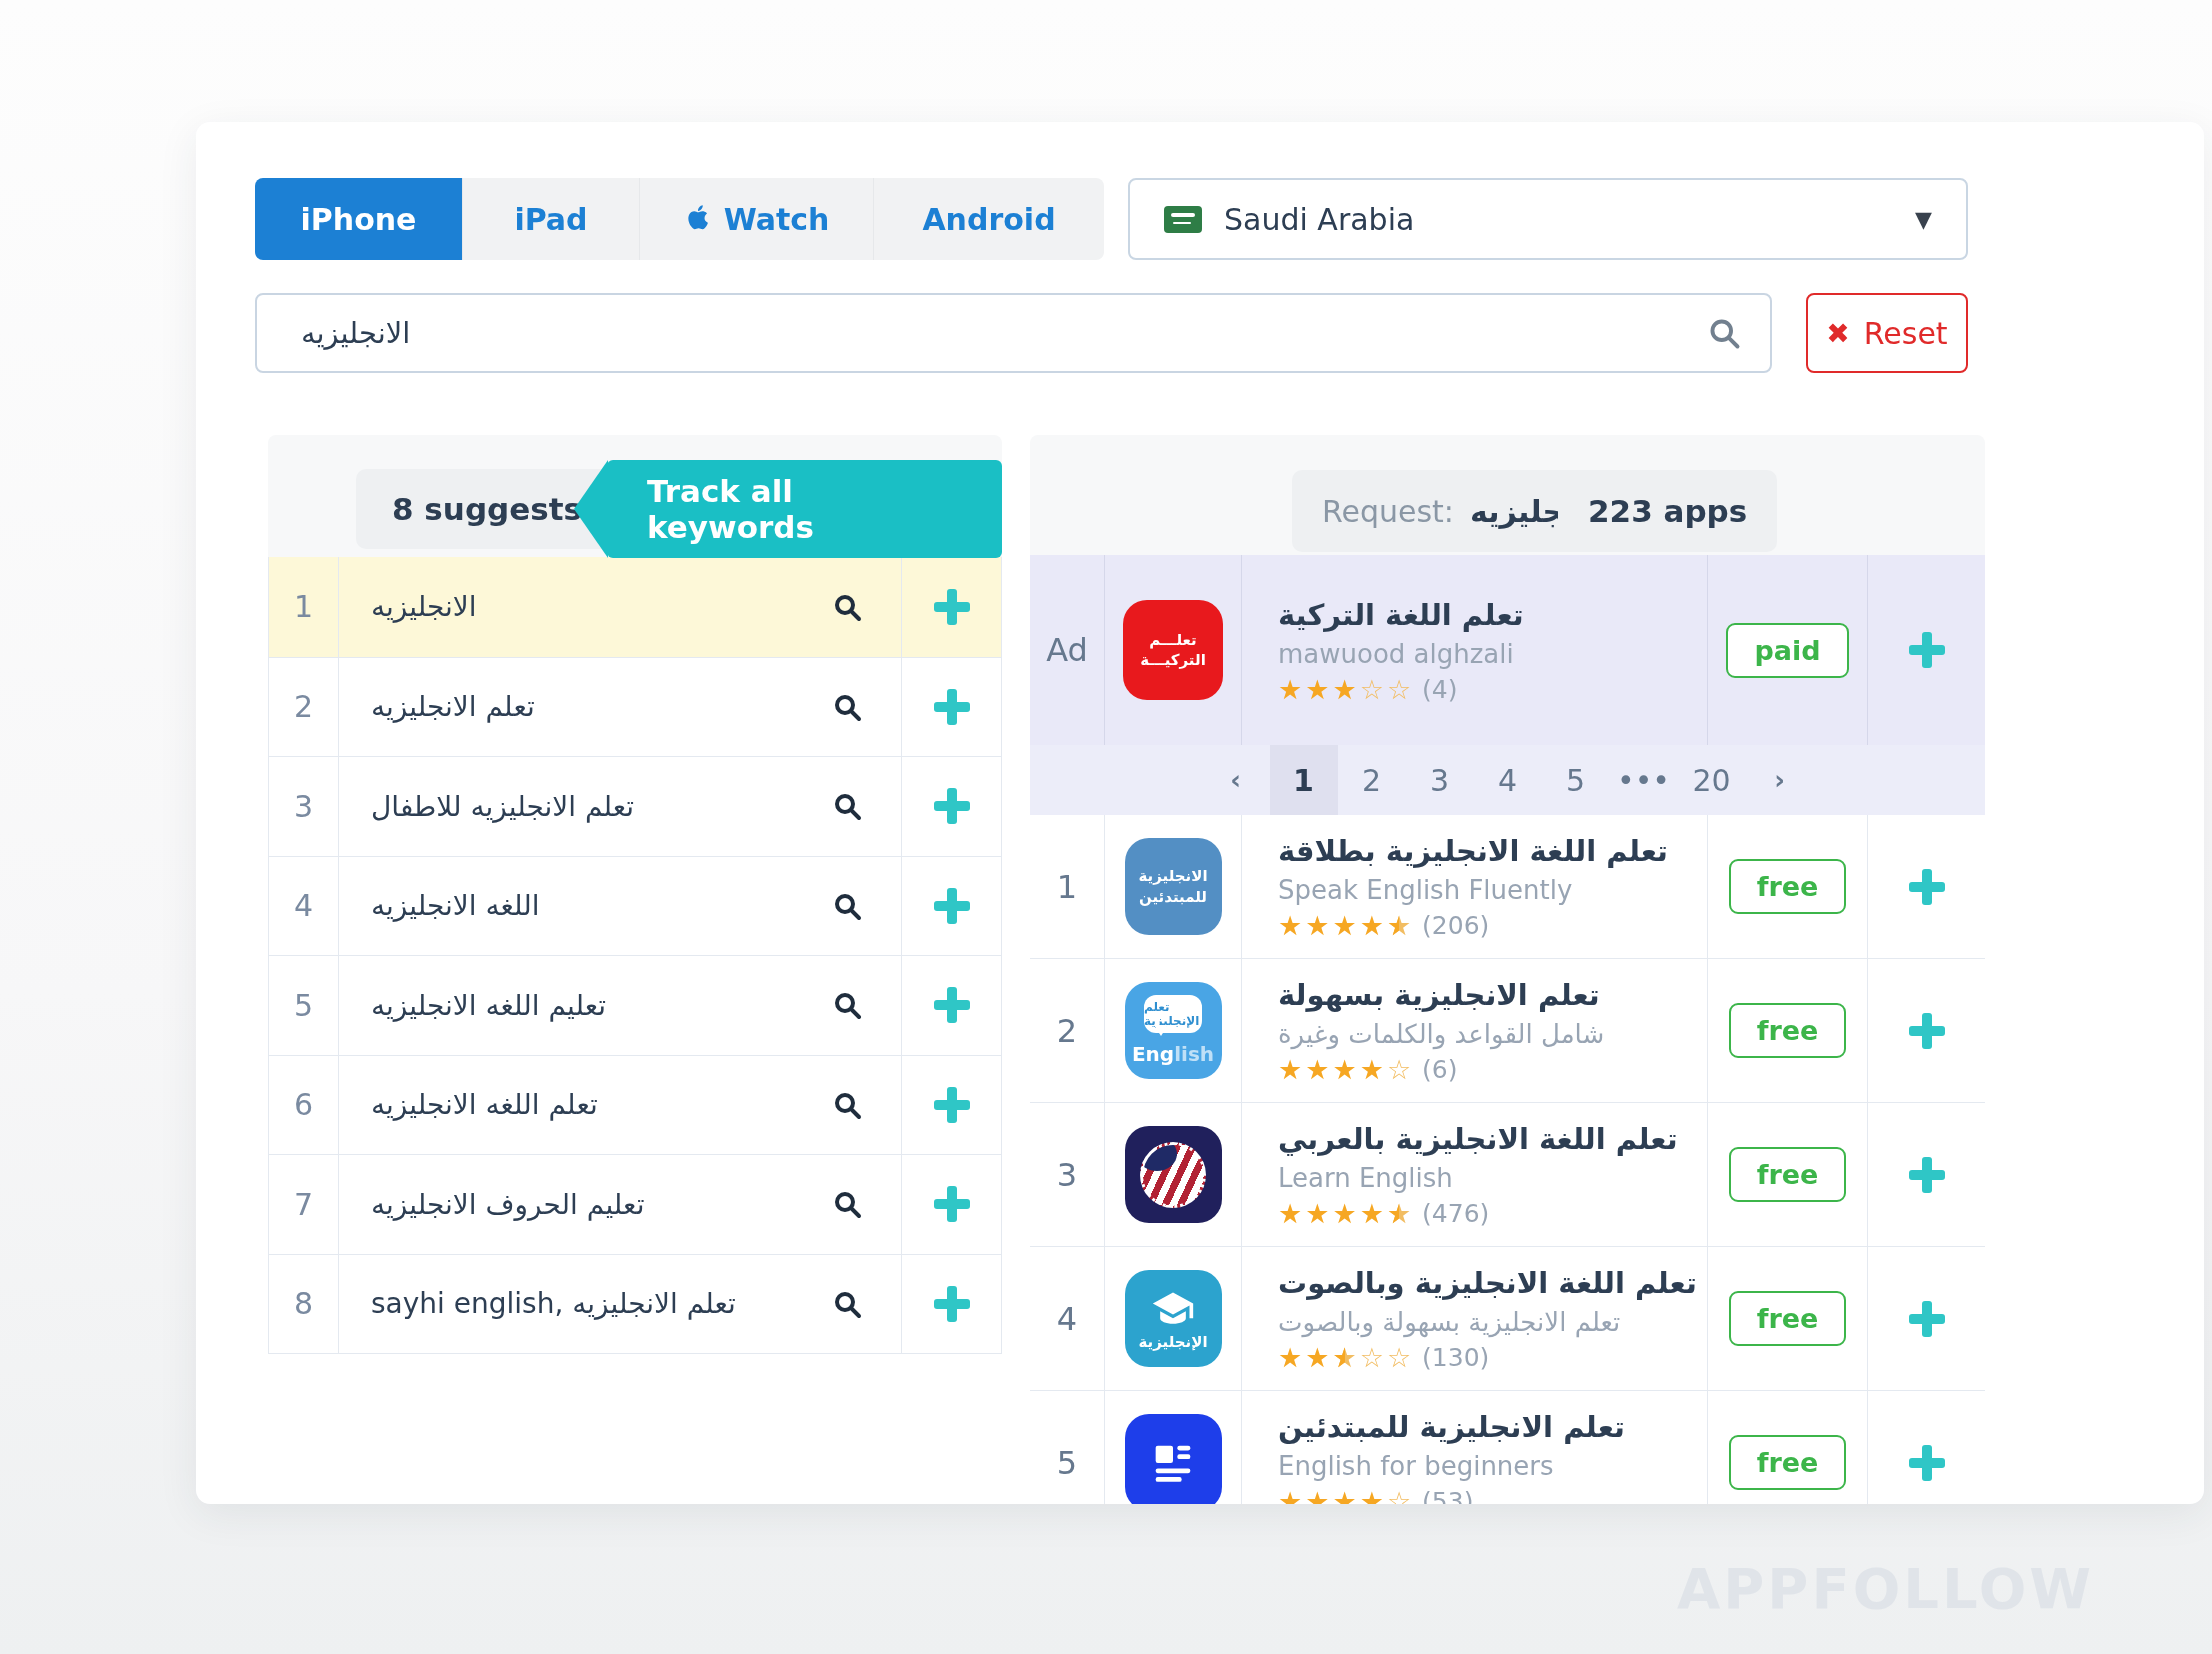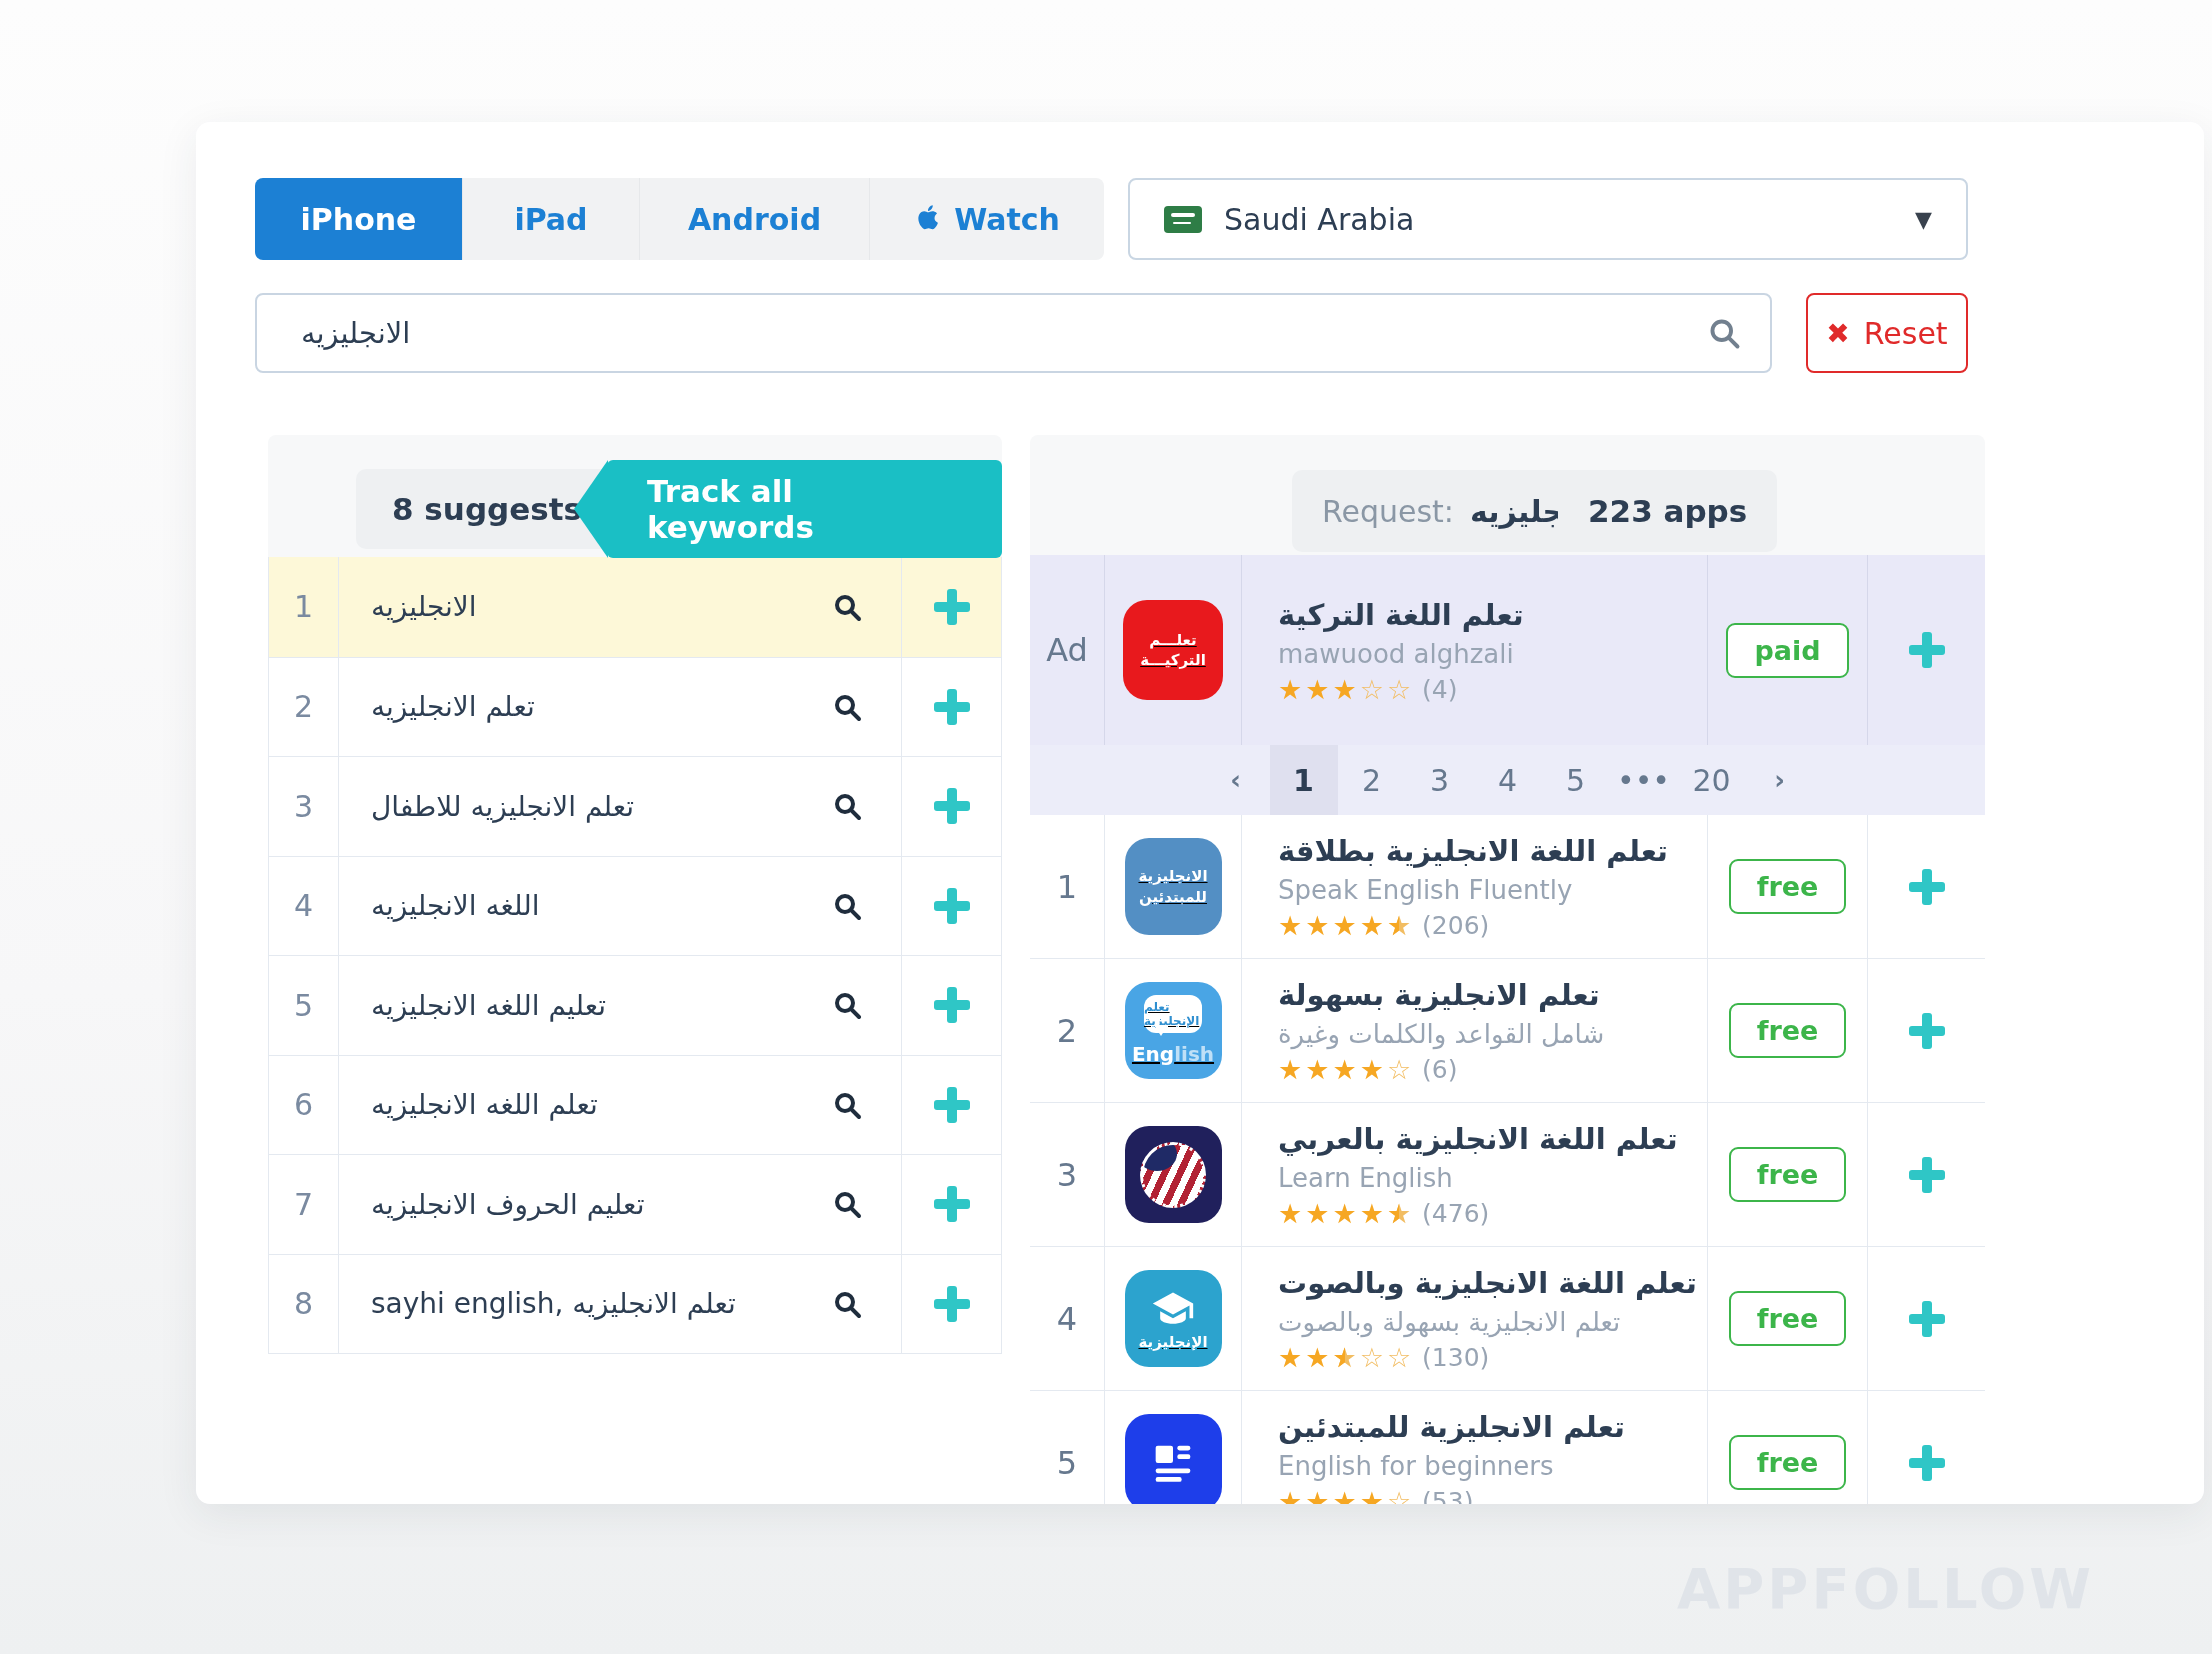--- a/index.html
+++ b/index.html
@@ -75,21 +75,21 @@
   .chip-request .kw{font-size:30px;font-weight:bold;color:var(--navy);}
   .chip-apps{position:absolute;left:528px;top:35px;height:82px;padding:0 30px;background:var(--chip);border-radius:10px;
              display:flex;align-items:center;font-size:31px;font-weight:bold;color:var(--navy);}
 
   .r-row{display:flex;align-items:stretch;background:#fff;border-bottom:1px solid var(--border);height:144px;}
   .r-row.ad{background:var(--lav);height:190px;border-bottom:none;}
   .r-row.ad > div{border-right:1px solid #d5d7ea;}
   .r-row > div{border-right:1px solid var(--border);}
   .r-row > div:last-child{border-right:none;}
   .r-rank{width:75px;display:flex;align-items:center;justify-content:center;font-size:32px;color:#66788e;}
-  .r-iconcell{width:137px;display:flex;align-items:center;justify-content:center;cursor:pointer;text-decoration:underline;}
+  .r-iconcell{width:137px;display:flex;align-items:center;justify-content:center;cursor:pointer;}
   .tile{width:97px;height:97px;border-radius:24px;display:flex;flex-direction:column;align-items:center;justify-content:center;color:#fff;overflow:hidden;}
   .r-row.ad .tile{width:100px;height:100px;}
   .tile .t-line{font-size:15px;font-weight:bold;line-height:1.35;white-space:nowrap;}
   .tile .t-cap{font-size:15px;font-weight:bold;margin-top:2px;}
   .bubble{width:58px;height:38px;background:#fff;border-radius:12px;position:relative;display:flex;align-items:center;justify-content:center;}
   .bubble::after{content:"";position:absolute;left:10px;bottom:-10px;border:7px solid transparent;border-top:11px solid #fff;}
   .bubble span{font-size:12px;color:#2f8fd0;font-weight:bold;}
   .eng{font-size:20px;font-weight:bold;margin-top:9px;}
   .eng .lish{color:#bfe0f7;}
   .flagring{width:66px;height:66px;border-radius:50%;border:3px dotted #fff;
@@ -124,30 +124,30 @@
 
 <div class="card">
 
   <div class="tabs">
     <div class="tab active w-iphone">
         <span>iPhone</span>
       </div>
     <div class="tab w-ipad">
         <span>iPad</span>
       </div>
-    <div class="tab w-android">
-        <span>Android</span>
-      </div>
     <div class="tab w-watch">
       <svg class="apple-ic" viewBox="0 0 24 24">
           <path d="M17.6 12.9c0-2.6 2.1-3.8 2.2-3.9-1.2-1.8-3.1-2-3.7-2-1.6-.2-3.1.9-3.9.9-.8 0-2-.9-3.4-.9-1.7 0-3.3 1-4.2 2.6-1.8 3.1-.5 7.7 1.3 10.2.9 1.2 1.9 2.6 3.2 2.6 1.3-.1 1.8-.8 3.4-.8s2 .8 3.4.8c1.4 0 2.3-1.3 3.2-2.5 1-1.5 1.4-2.9 1.4-3-.1 0-2.9-1.1-2.9-4z"></path>
           <path d="M15 5.2c.7-.9 1.2-2.1 1.1-3.2-1 .1-2.3.7-3 1.6-.7.8-1.3 2-1.1 3.2 1.1.1 2.3-.6 3-1.6z"></path>
         </svg>
       <span>Watch</span>
     </div>
+    <div class="tab w-android">
+        <span>Android</span>
+      </div>
   </div>
 
   <div class="country">
     <span class="flag"></span>
     <span class="country-name">Saudi Arabia</span>
     <span class="caret">▼</span>
   </div>
 
   <div class="searchbox">
     <input type="text" value="الانجليزيه" style="">

